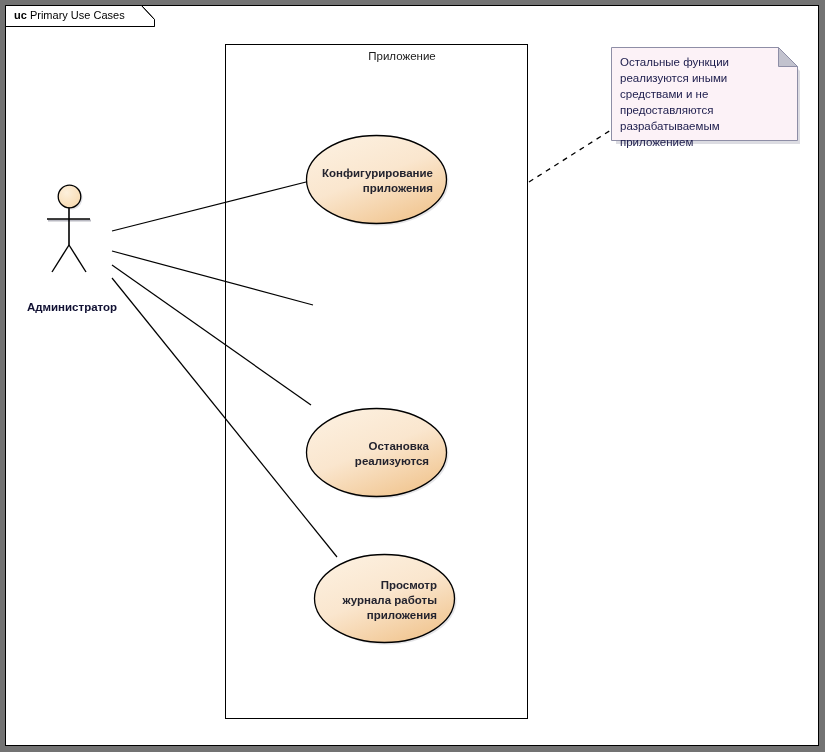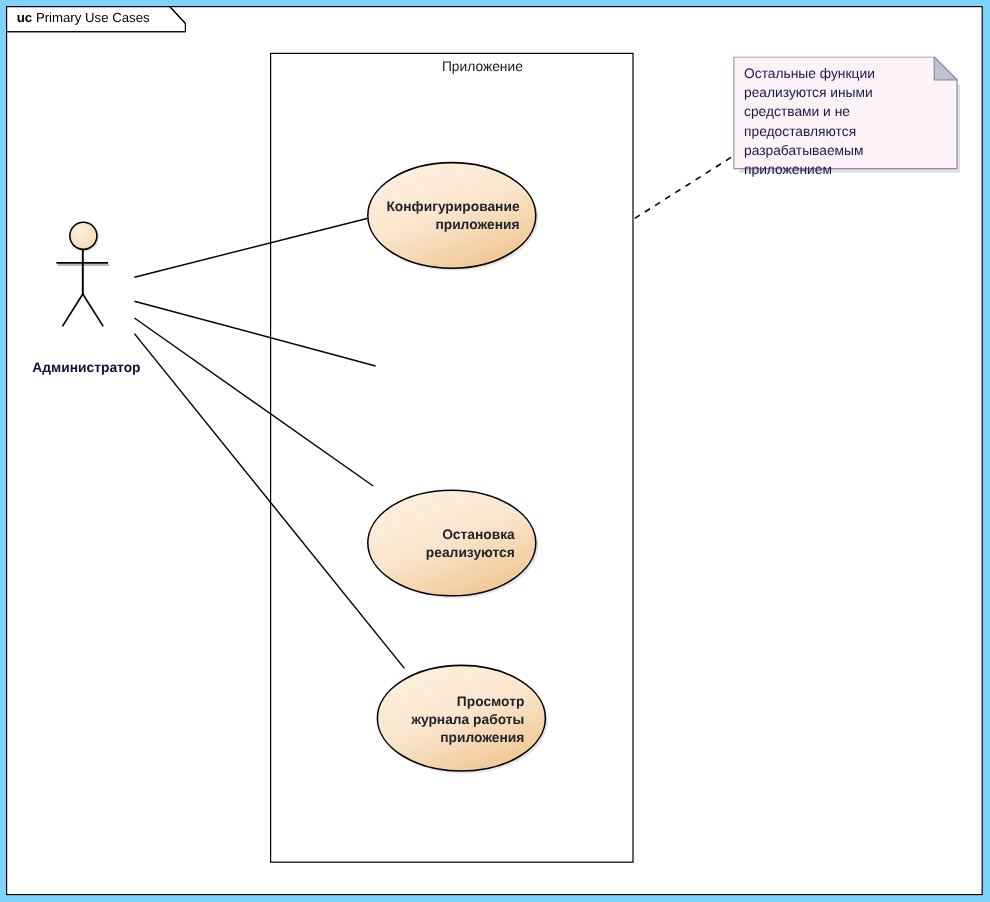--- a/index.html
+++ b/index.html
@@ -7,21 +7,21 @@
     padding: 0;
     background: #ffffff;
   }
   body {
     font-family: "Liberation Sans", sans-serif;
   }
   #canvas {
     position: relative;
     width: 825px;
     height: 752px;
-    background: #7dd3fc;
+    background: #737373;
     overflow: hidden;
   }
 
   
   .frame {
     position: absolute;
     left: 5px;
     top: 5px;
     width: 814px;
     height: 741px;

